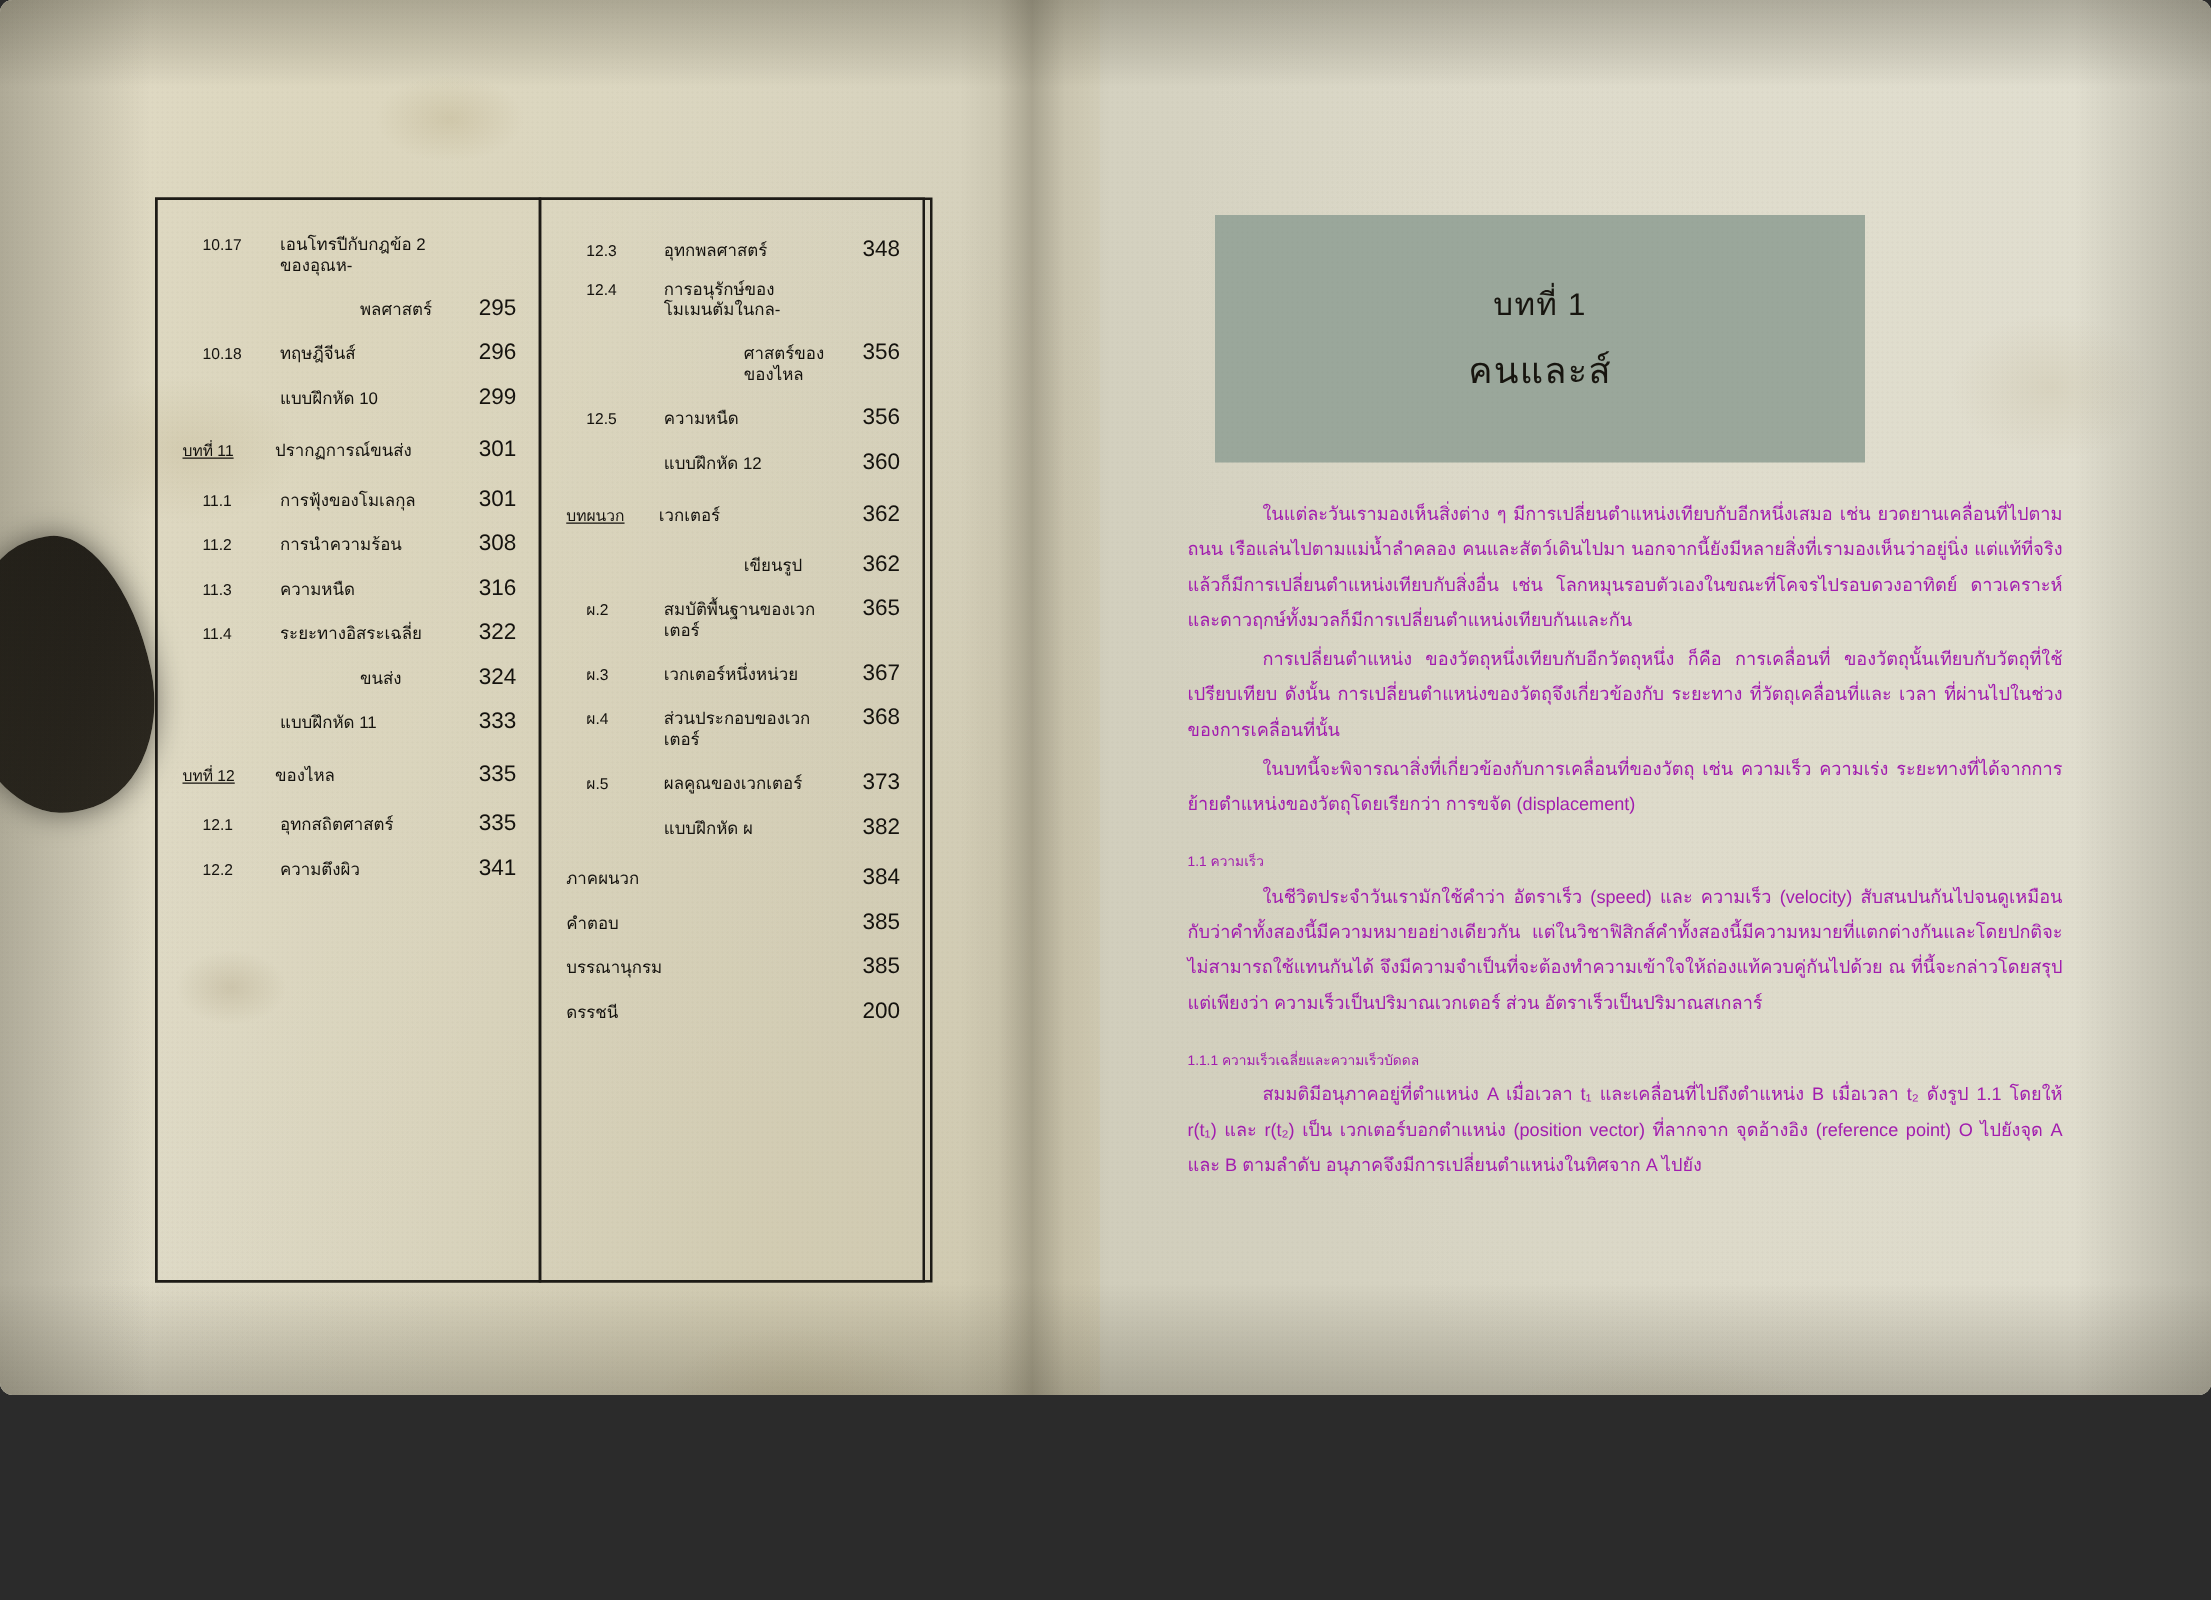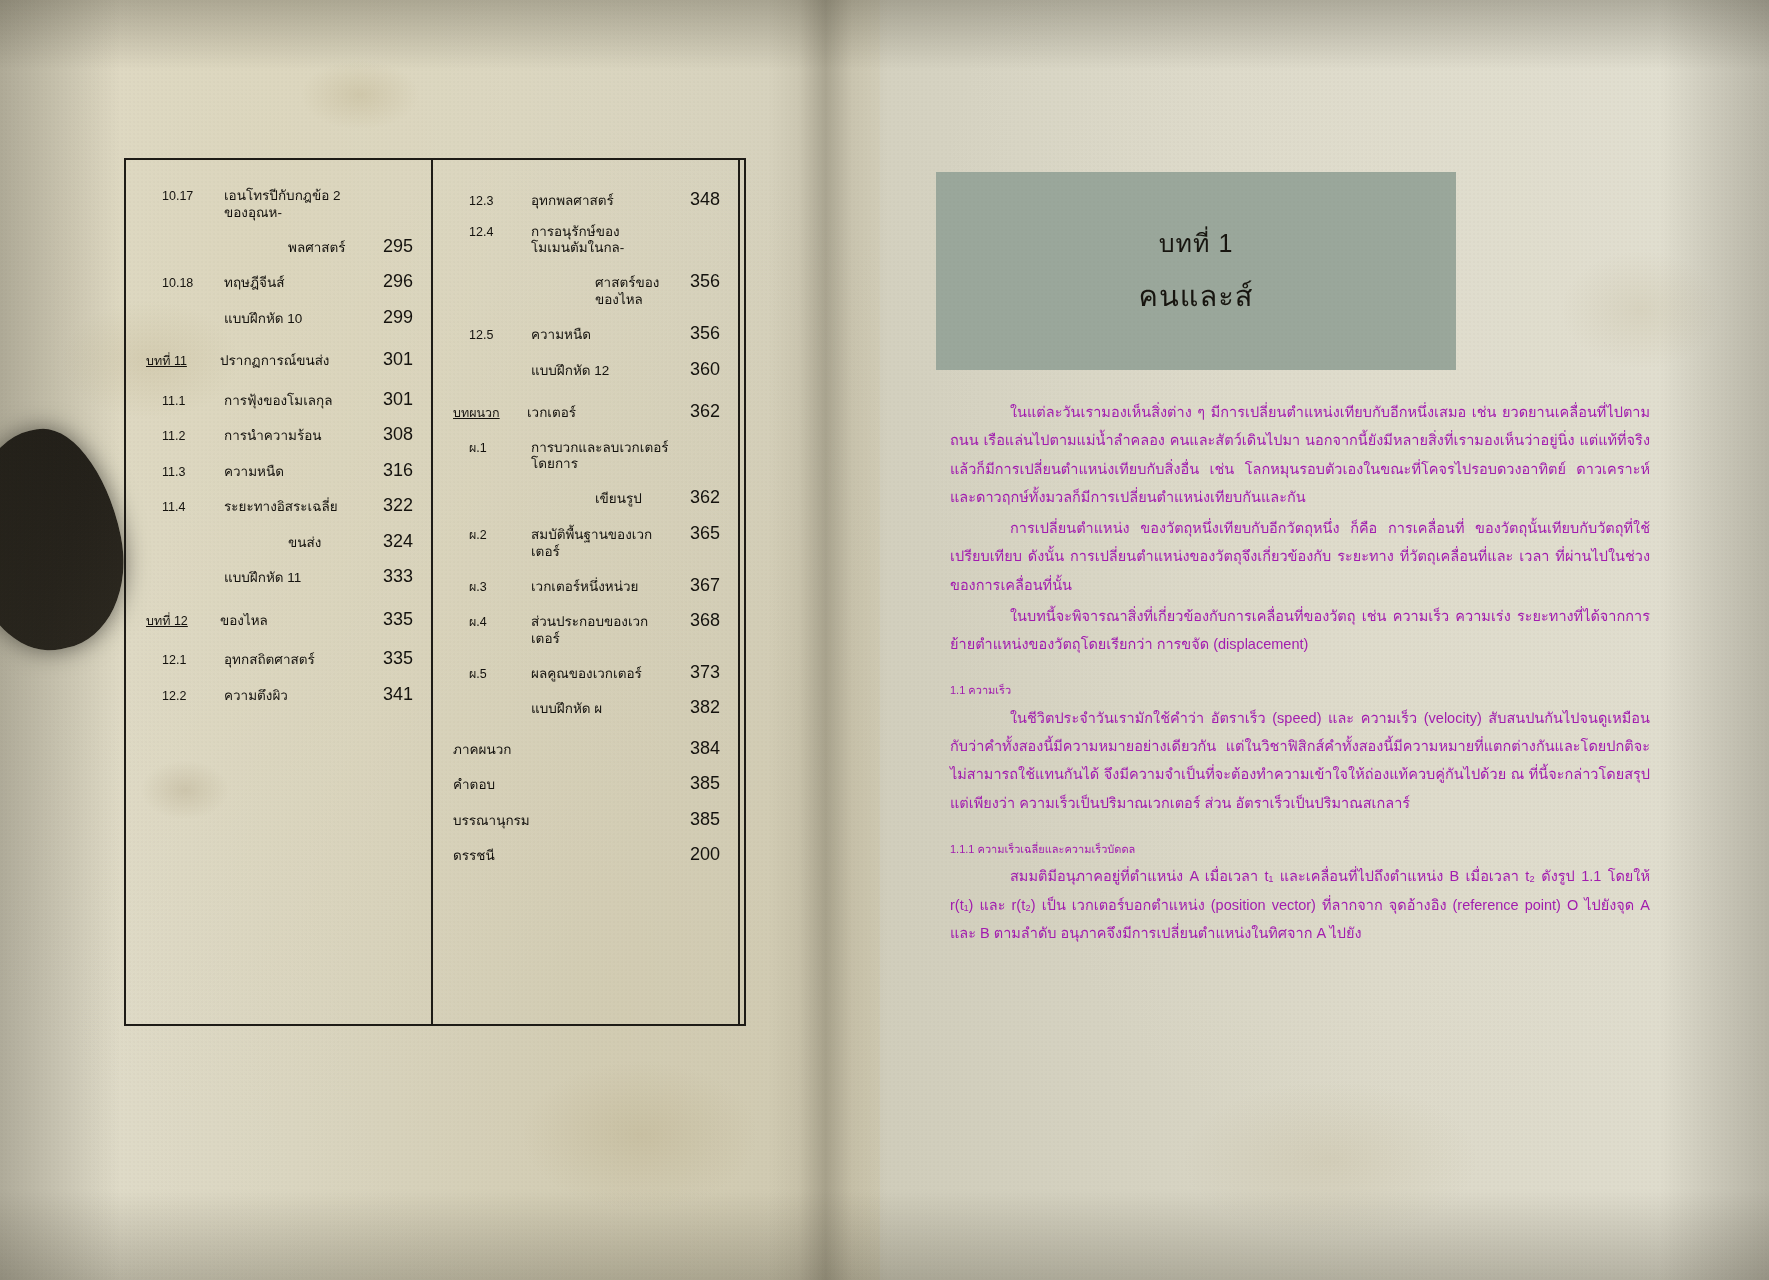--- a/index.html
+++ b/index.html
@@ -11,23 +11,24 @@
     width: 1769px;
     height: 1280px;
     overflow: hidden;
     font-family: "Liberation Sans", sans-serif;
   }
 
   
   .spread {
     position: relative;
     width: 1769px;
-    height: 1280px;
+    height: 1116px;
     background: #d9d6c4;
     overflow: hidden;
+    border-radius: 10px;
   }
 
   
   .paper-left {
     position: absolute;
     left: 0; top: 0;
     width: 880px; height: 1280px;
     background:
       radial-gradient(ellipse at 30% 20%, rgba(216,208,178,0.55), rgba(216,208,178,0) 60%),
       radial-gradient(ellipse at 70% 80%, rgba(205,197,167,0.5), rgba(205,197,167,0) 62%),
@@ -137,21 +138,21 @@
   }
   .toc-row.chapter { margin-top: 20px; margin-bottom: 17px; }
   .toc-row.chapter .toc-num { padding-left: 2px; flex: 0 0 74px; text-decoration: underline; }
   .toc-row.indent2 .toc-title { padding-left: 64px; }
   .toc-row.flat .toc-num { flex: 0 0 0px; padding-left: 0; }
   .toc-row.flat .toc-title { padding-left: 2px; }
 
   
   .chapter-banner {
     position: absolute;
-    left: 936px;
+    left: 972px;
     top: 172px;
     width: 520px;
     height: 198px;
     background: #9aa79b;
     display: flex;
     flex-direction: column;
     align-items: center;
     justify-content: center;
     color: #17150f;
   }
@@ -316,25 +317,20 @@
         <span class="toc-title">แบบฝึกหัด 12</span>
         <span class="toc-page">360</span>
       </div>
 
       <div class="toc-row chapter">
         <span class="toc-num">บทผนวก</span>
         <span class="toc-title">เวกเตอร์</span>
         <span class="toc-page">362</span>
       </div>
 
-      <div class="toc-row">
-        <span class="toc-num">ผ.1</span>
-        <span class="toc-title">การบวกและลบเวกเตอร์โดยการ</span>
-        <span class="toc-page"></span>
-      </div>
       <div class="toc-row indent2">
         <span class="toc-num"></span>
         <span class="toc-title">เขียนรูป</span>
         <span class="toc-page">362</span>
       </div>
       <div class="toc-row">
         <span class="toc-num">ผ.2</span>
         <span class="toc-title">สมบัติพื้นฐานของเวกเตอร์</span>
         <span class="toc-page">365</span>
       </div>

